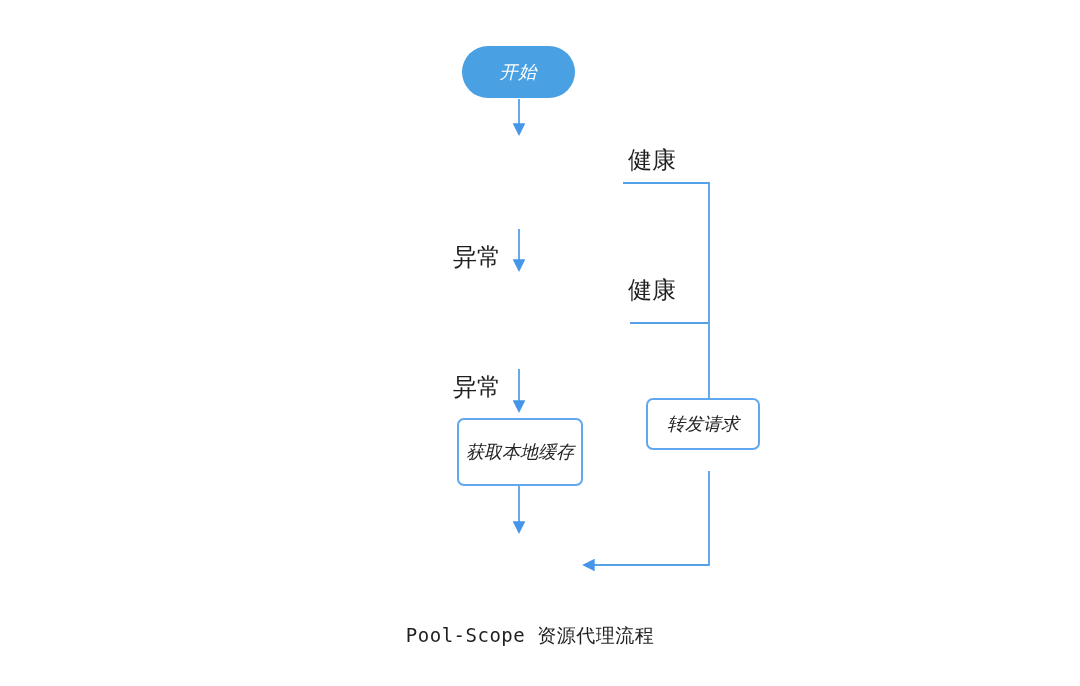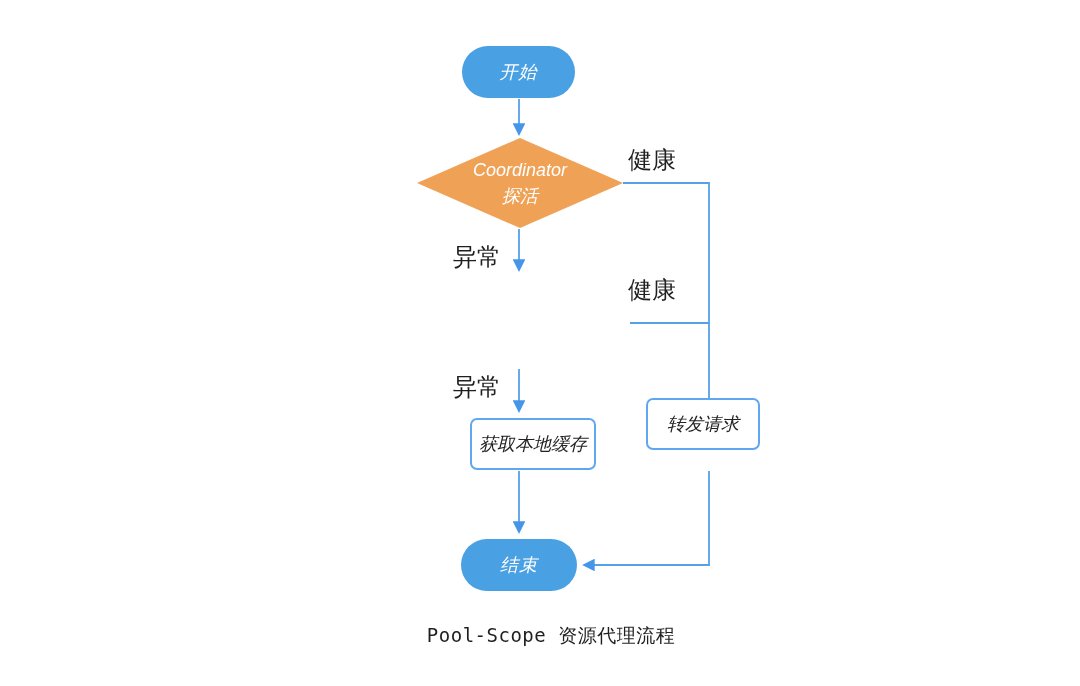--- a/index.html
+++ b/index.html
@@ -63,21 +63,20 @@
   .caption {
     position: absolute;
     left: 530px;
     top: 623px;
     transform: translateX(-50%);
     font-family: "DejaVu Sans Mono", monospace;
     font-size: 19px;
     color: var(--label-text, #1f1f1f);
     white-space: nowrap;
     letter-spacing: 0.5px;
-    margin-left: 21px;
   }
   .watermark {
     position: absolute;
     right: 13px;
     bottom: 16px;
     font-size: 17px;
     color: var(--watermark, #c5c7ca);
     white-space: nowrap;
   }
 </style>
@@ -98,37 +97,30 @@
     <path class="edge" d="M630 323 L709 323"></path>
     <path class="edge" d="M519 369 L519 411" marker-end="url(#arrow)"></path>
     <path class="edge" d="M519 471 L519 532" marker-end="url(#arrow)"></path>
     <path class="edge" d="M709 471 L709 565 L584 565" marker-end="url(#arrow)"></path>
   </svg>
 
   <div class="node terminal" style="left:462px; top:46px; width:113px; height:52px;">
     <span>开始</span>
   </div>
 
-  <div class="node decision" style="left:417px; top:138px; width:206px; height:90px;">
-    <span>Coordinator</span>
-    <span>探活</span>
-  </div>
 
 
-  <div class="node process" style="left:457px; top:418px; width:126px; height:52px;margin-left:13px;">
+  <div class="node process" style="left:457px; top:418px; width:126px; height:68px;">
     <span>获取本地缓存</span>
   </div>
 
   <div class="node process" style="left:646px; top:398px; width:114px; height:52px;">
     <span>转发请求</span>
   </div>
 
-  <div class="node terminal" style="left:461px; top:539px; width:116px; height:52px;">
-    <span>结束</span>
-  </div>
 
   <div class="edge-label" style="left:628px; top:144px;">健康</div>
   <div class="edge-label" style="left:453px; top:241px;">异常</div>
   <div class="edge-label" style="left:628px; top:274px;">健康</div>
   <div class="edge-label" style="left:453px; top:371px;">异常</div>
 
   <div class="caption">Pool-Scope 资源代理流程</div>
 
 
 </div>

